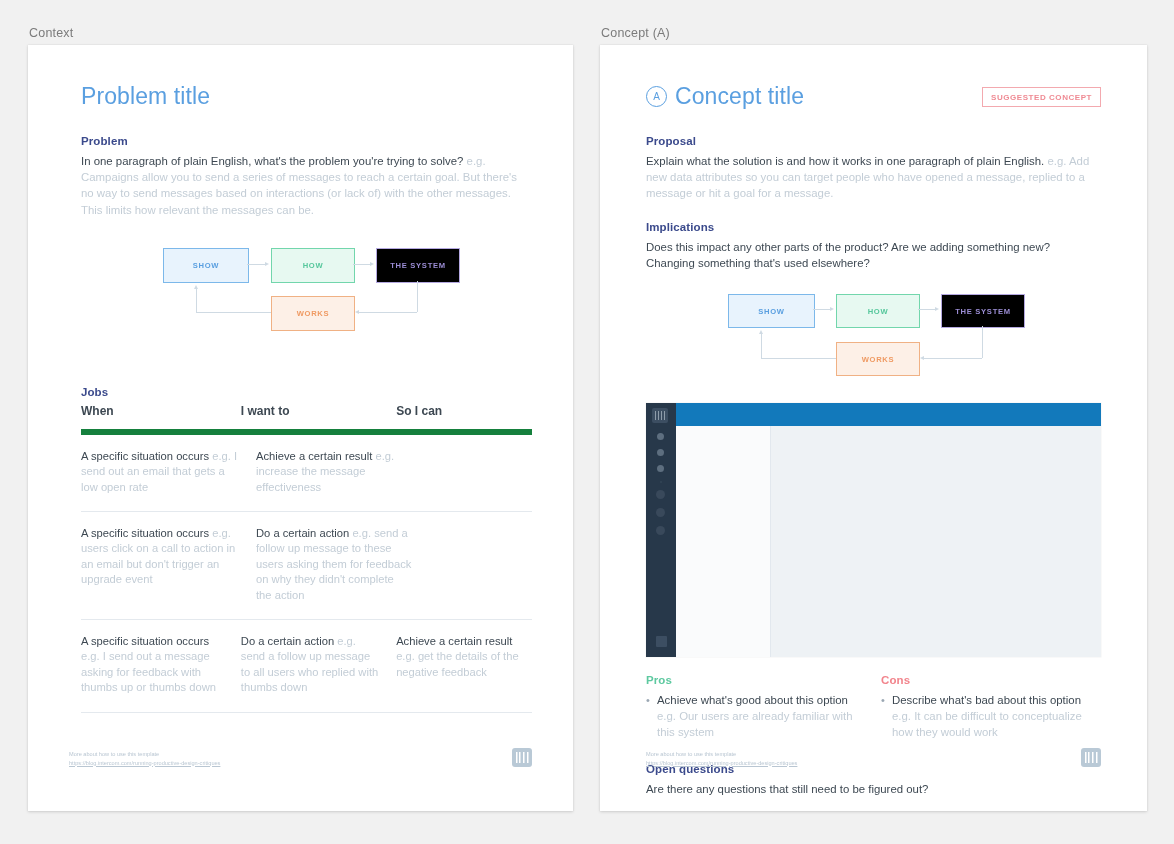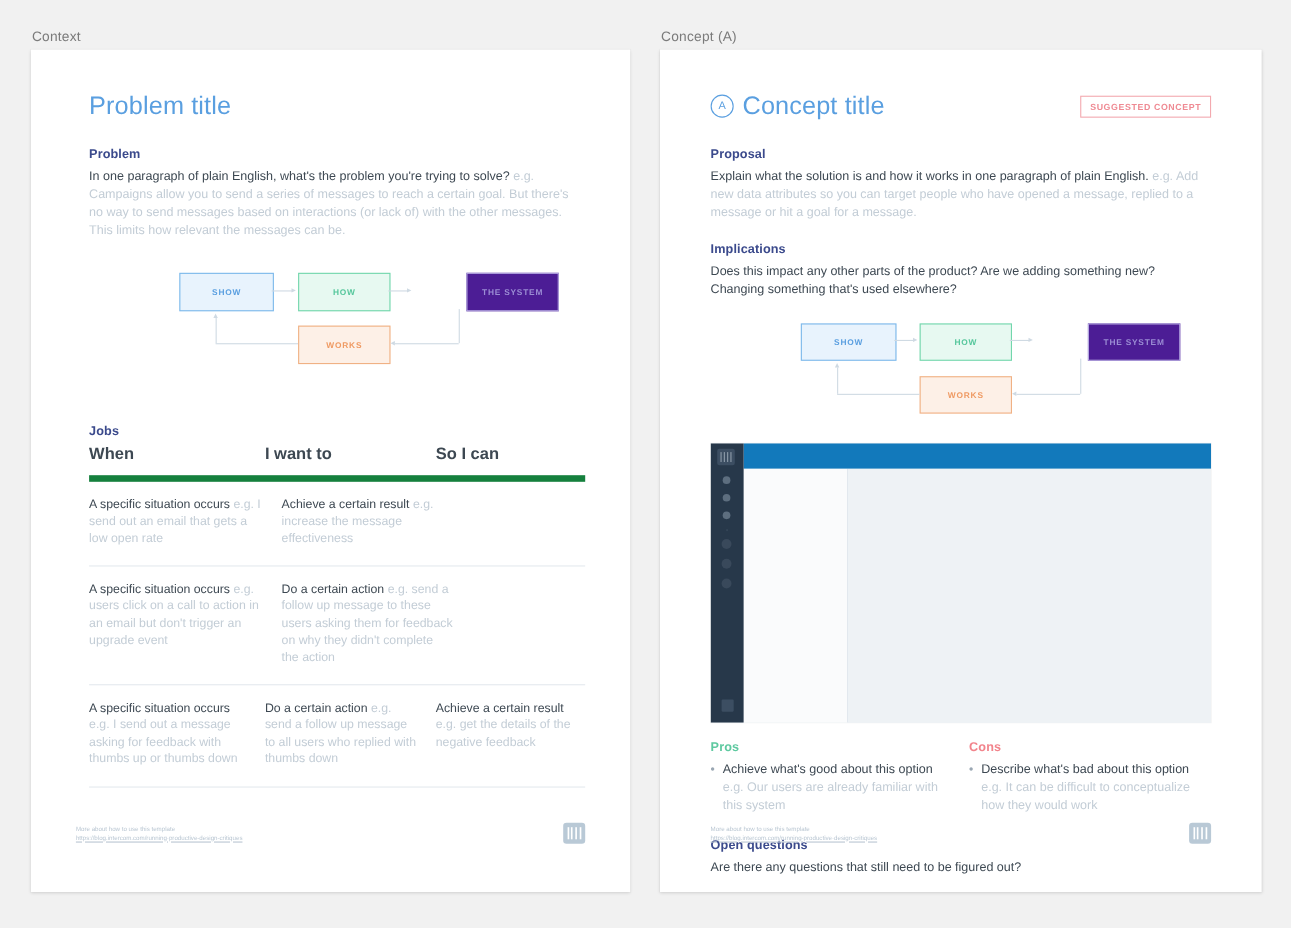--- a/index.html
+++ b/index.html
@@ -83,42 +83,42 @@
   .fbox{
     position:absolute;
     display:flex;align-items:center;justify-content:center;
     font-size:7.6px;
     font-weight:700;
     letter-spacing:.7px;
     border-width:1px;border-style:solid;
   }
   .fbox.show{background:#e8f3fd;border-color:#7cb8ea;color:#5a9fe0;}
   .fbox.how{background:#e7f9f1;border-color:#72d6ac;color:#56c79c;}
-  .fbox.sys{background:#4c1d95;border-color:#b4a8e0;color:#9b8dd4;margin-left:48px;}
+  .fbox.sys{background:#000000;border-color:#b4a8e0;color:#9b8dd4;}
   .fbox.works{background:#fdf0e7;border-color:#f0b184;color:#ef9a63;}
   .fline{position:absolute;background:#cfdae3;}
   .fline.h{height:1px;}
   .fline.v{width:1px;}
   .arw{
     position:absolute;
     width:0;height:0;
     border-top:2.6px solid transparent;
     border-bottom:2.6px solid transparent;
   }
   .arw.r{border-left:4px solid #cfdae3;}
   .arw.l{border-right:4px solid #cfdae3;}
   .arw.u{
     border-left:2.6px solid transparent;border-right:2.6px solid transparent;
     border-top:0;border-bottom:4px solid #cfdae3;
   }
 
   
   .jobs-head{display:flex;}
   .jobs-head div{
-    font-size:15px;font-weight:700;color:#3d4852;
+    font-size:12px;font-weight:700;color:#3d4852;
   }
   .jrow{display:flex;border-top:1px solid #e4e9ee;padding:14px 0 16px;}
   .jrow.first{border-top:6px solid #15803d;}
   .jcell{font-size:11.2px;line-height:15.4px;color:#3d4852;}
   .c1{width:161px;padding-right:14px;}
   .c2{width:156px;padding-right:14px;}
   .c3{width:150px;}
   .jobs-end{border-top:1px solid #e4e9ee;}
 
   

